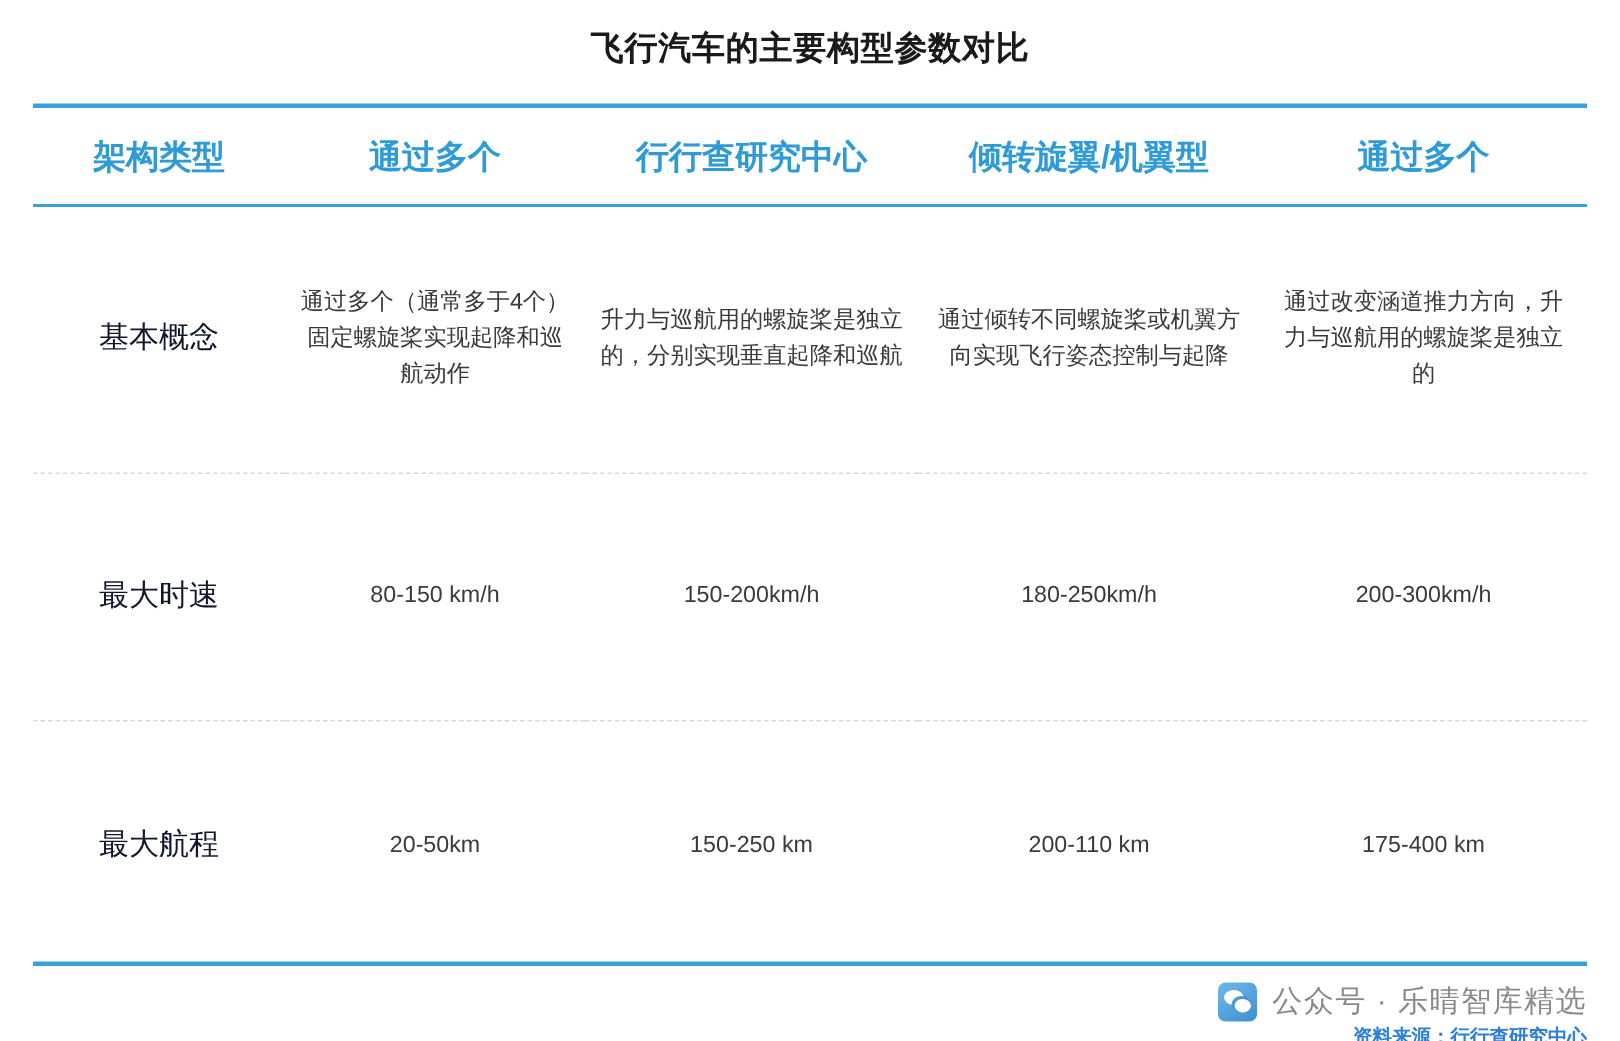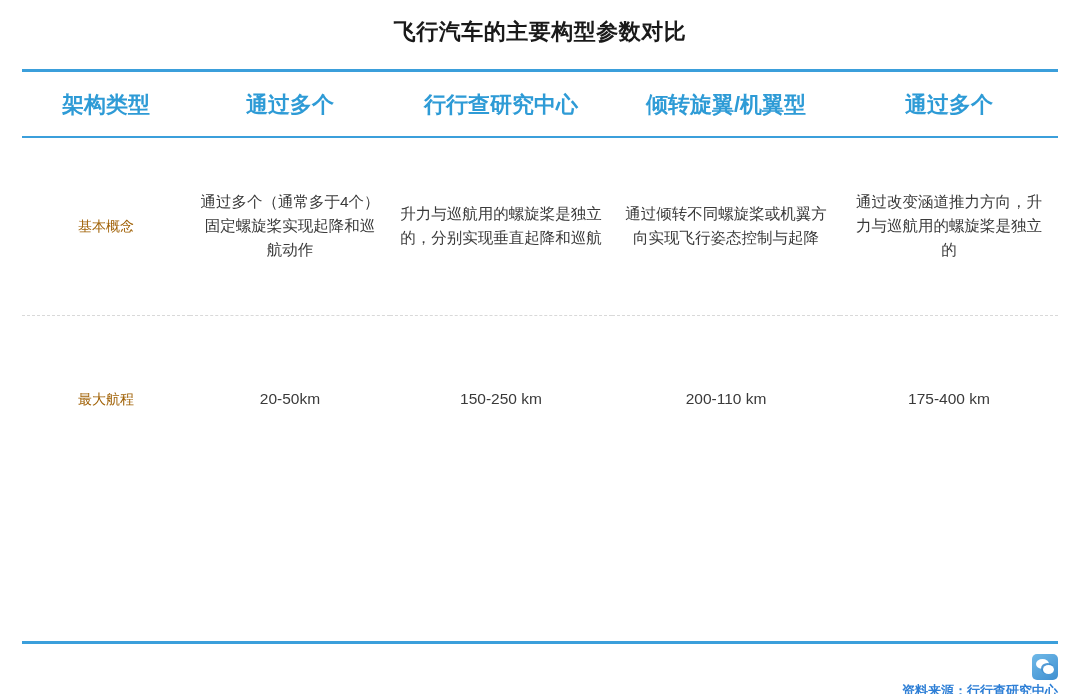--- a/index.html
+++ b/index.html
@@ -52,22 +52,22 @@
   }
   table.cmp tbody td {
     font-size: 15.5px;
     color: #3a3a3a;
     text-align: center;
     vertical-align: middle;
     padding: 10px 10px;
     line-height: 1.58;
   }
   table.cmp tbody td.rowhead {
-    color: #a16207;
-    font-size: 14px;
+    color: #0f172a;
+    font-size: 20px;
     font-weight: normal;
     white-space: nowrap;
   }
   tr.datarow {
     border-bottom: 1px dashed #d9d9d9;
   }
   tr.datarow.last {
     border-bottom: none;
   }
   td.desc {
@@ -179,33 +179,41 @@
         </tr>
       </thead>
       <tbody>
         <tr class="datarow r1">
           <td class="rowhead">基本概念</td>
           <td class="desc">通过多个（通常多于4个）固定螺旋桨实现起降和巡航动作</td>
           <td class="desc">升力与巡航用的螺旋桨是独立的，分别实现垂直起降和巡航</td>
           <td class="desc">通过倾转不同螺旋桨或机翼方向实现飞行姿态控制与起降</td>
           <td class="desc">通过改变涵道推力方向，升力与巡航用的螺旋桨是独立的</td>
         </tr>
+        <tr class="datarow r2">
+          <td class="rowhead">最大时速</td>
+          <td>80-150 km/h</td>
+          <td>150-200km/h</td>
+          <td>180-250km/h</td>
+          <td>200-300km/h</td>
+        </tr>
         <tr class="datarow last r3">
           <td class="rowhead">最大航程</td>
           <td>20-50km</td>
           <td>150-250 km</td>
           <td>200-110 km</td>
           <td>175-400 km</td>
         </tr>
       </tbody>
     </table>
   </div>
 
   <div class="bottom-rule"></div>
 
   <div class="footer">
     <div class="wechat-brand">
       <span class="wechat-icon"></span>
+      <span class="brand-text">公众号 · 乐晴智库精选</span>
     </div>
     <div class="source">资料来源：行行查研究中心</div>
   </div>
 
 </div>
 
 </body></html>

